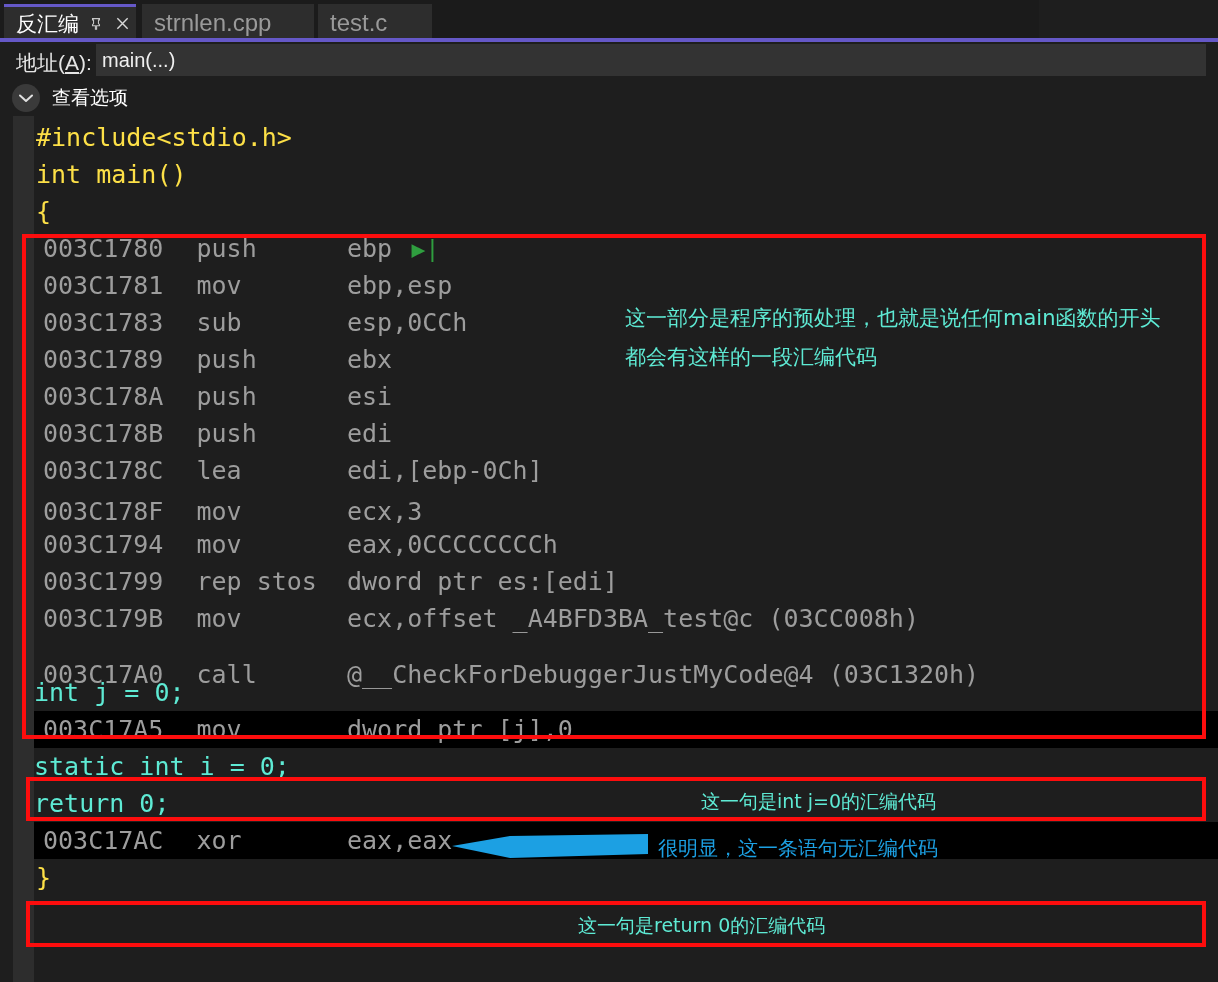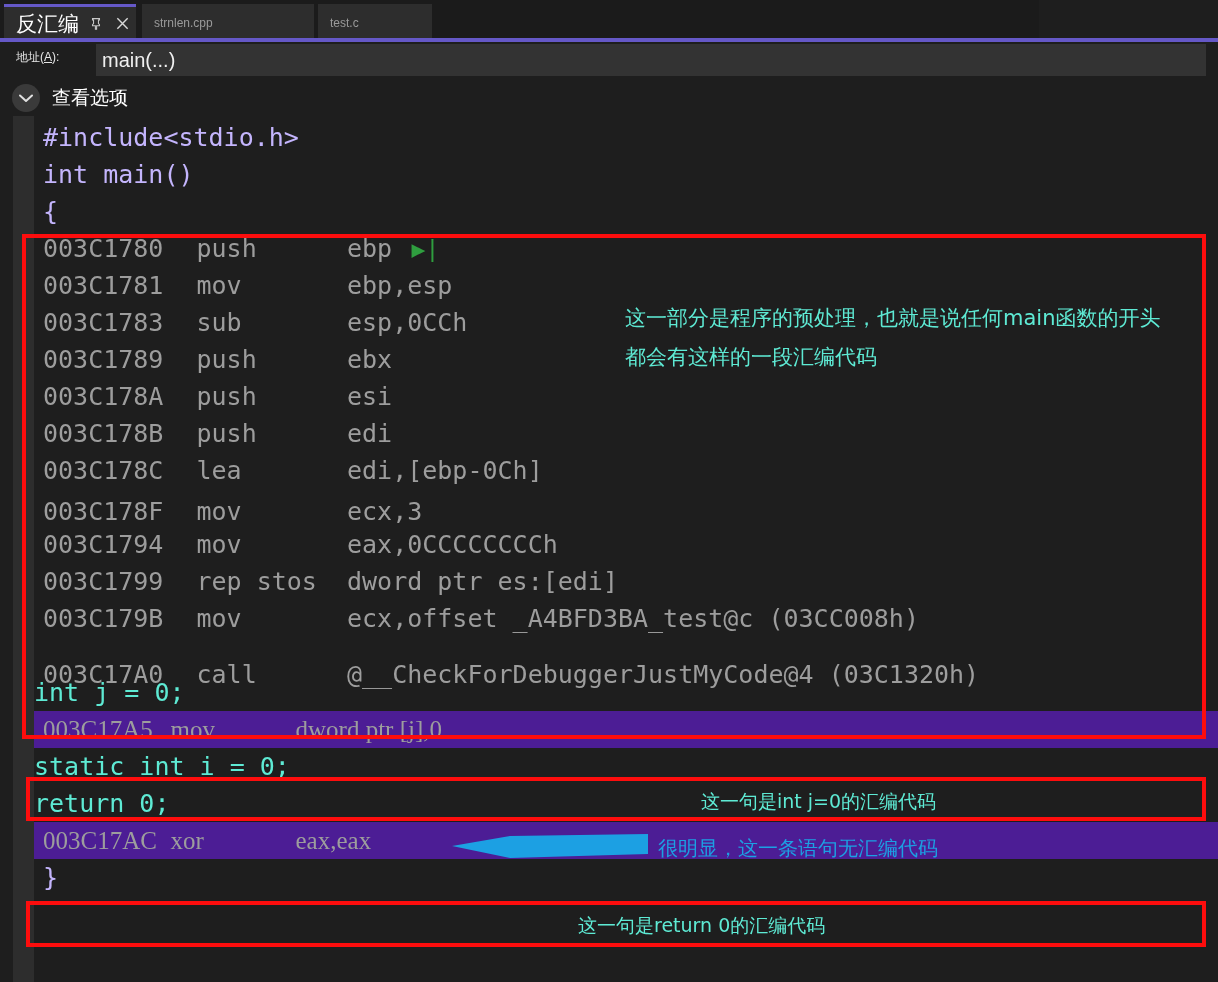--- a/index.html
+++ b/index.html
@@ -16,21 +16,21 @@
 
   
   #tabstrip {
     position: absolute; left: 0; top: 0; width: 1039px; height: 41px;
     background: #1b1b1b;
   }
   .tab {
     position: absolute; top: 4px; height: 37px;
     box-sizing: border-box;
     display: flex; align-items: center;
-    font-size: 12px;
+    font-size: 24px;
     color: #9a9a9a;
     padding: 0 12px;
     white-space: nowrap;
   }
   .tab.active {
     background: #2d2d2d;
     color: #ffffff;
     border-top: 3px solid #6558c7;
     font-size: 21px;
   }
@@ -49,21 +49,21 @@
     background: #6558c7;
   }
 
   
   #addressbar {
     position: absolute; left: 0; top: 42px; width: 1218px; height: 37px;
     background: #1e1e1e;
   }
   #address-label {
     position: absolute; left: 16px; top: 7px;
-    font-size: 12px; color: #e6e6e6;
+    font-size: 21px; color: #e6e6e6;
   }
   #address-label u { text-decoration: underline; }
   #address-input {
     position: absolute; left: 96px; top: 2px; width: 1110px; height: 32px;
     background: #333333; border: none; color: #f0f0f0;
     font-size: 20px; padding: 0 6px; box-sizing: border-box;
     font-family: "Liberation Sans", sans-serif;
   }
 
   
@@ -96,24 +96,24 @@
     background: #1e1e1e;
   }
 
   .row {
     position: absolute; left: 0; right: 0; height: 37px;
     font-family: "DejaVu Sans Mono", monospace;
     font-size: 25px;
     white-space: pre;
     display: flex; align-items: center;
   }
-  .row.highlight { background: #4c1d95; font-family: Liberation Serif, serif; }
+  .row.highlight { background: #000000; }
 
   .src   { color: #5eead4; }
-  .srctop{ color: #c4b5fd; padding-left: 9px; }
+  .srctop{ color: #fde047; padding-left: 2px; }
 
   .asm   { color: #9d9d9d; padding-left: 9px; }
   .asm .addr { display: inline-block; width: 10.2ch; }
   .asm .mnem { display: inline-block; width: 10ch; }
   .asm .ops  { }
 
   .green-marker { color: #2f9e3f; margin-left: 1.4ch; font-size: 23px; }
 
   
   .anno-red {

